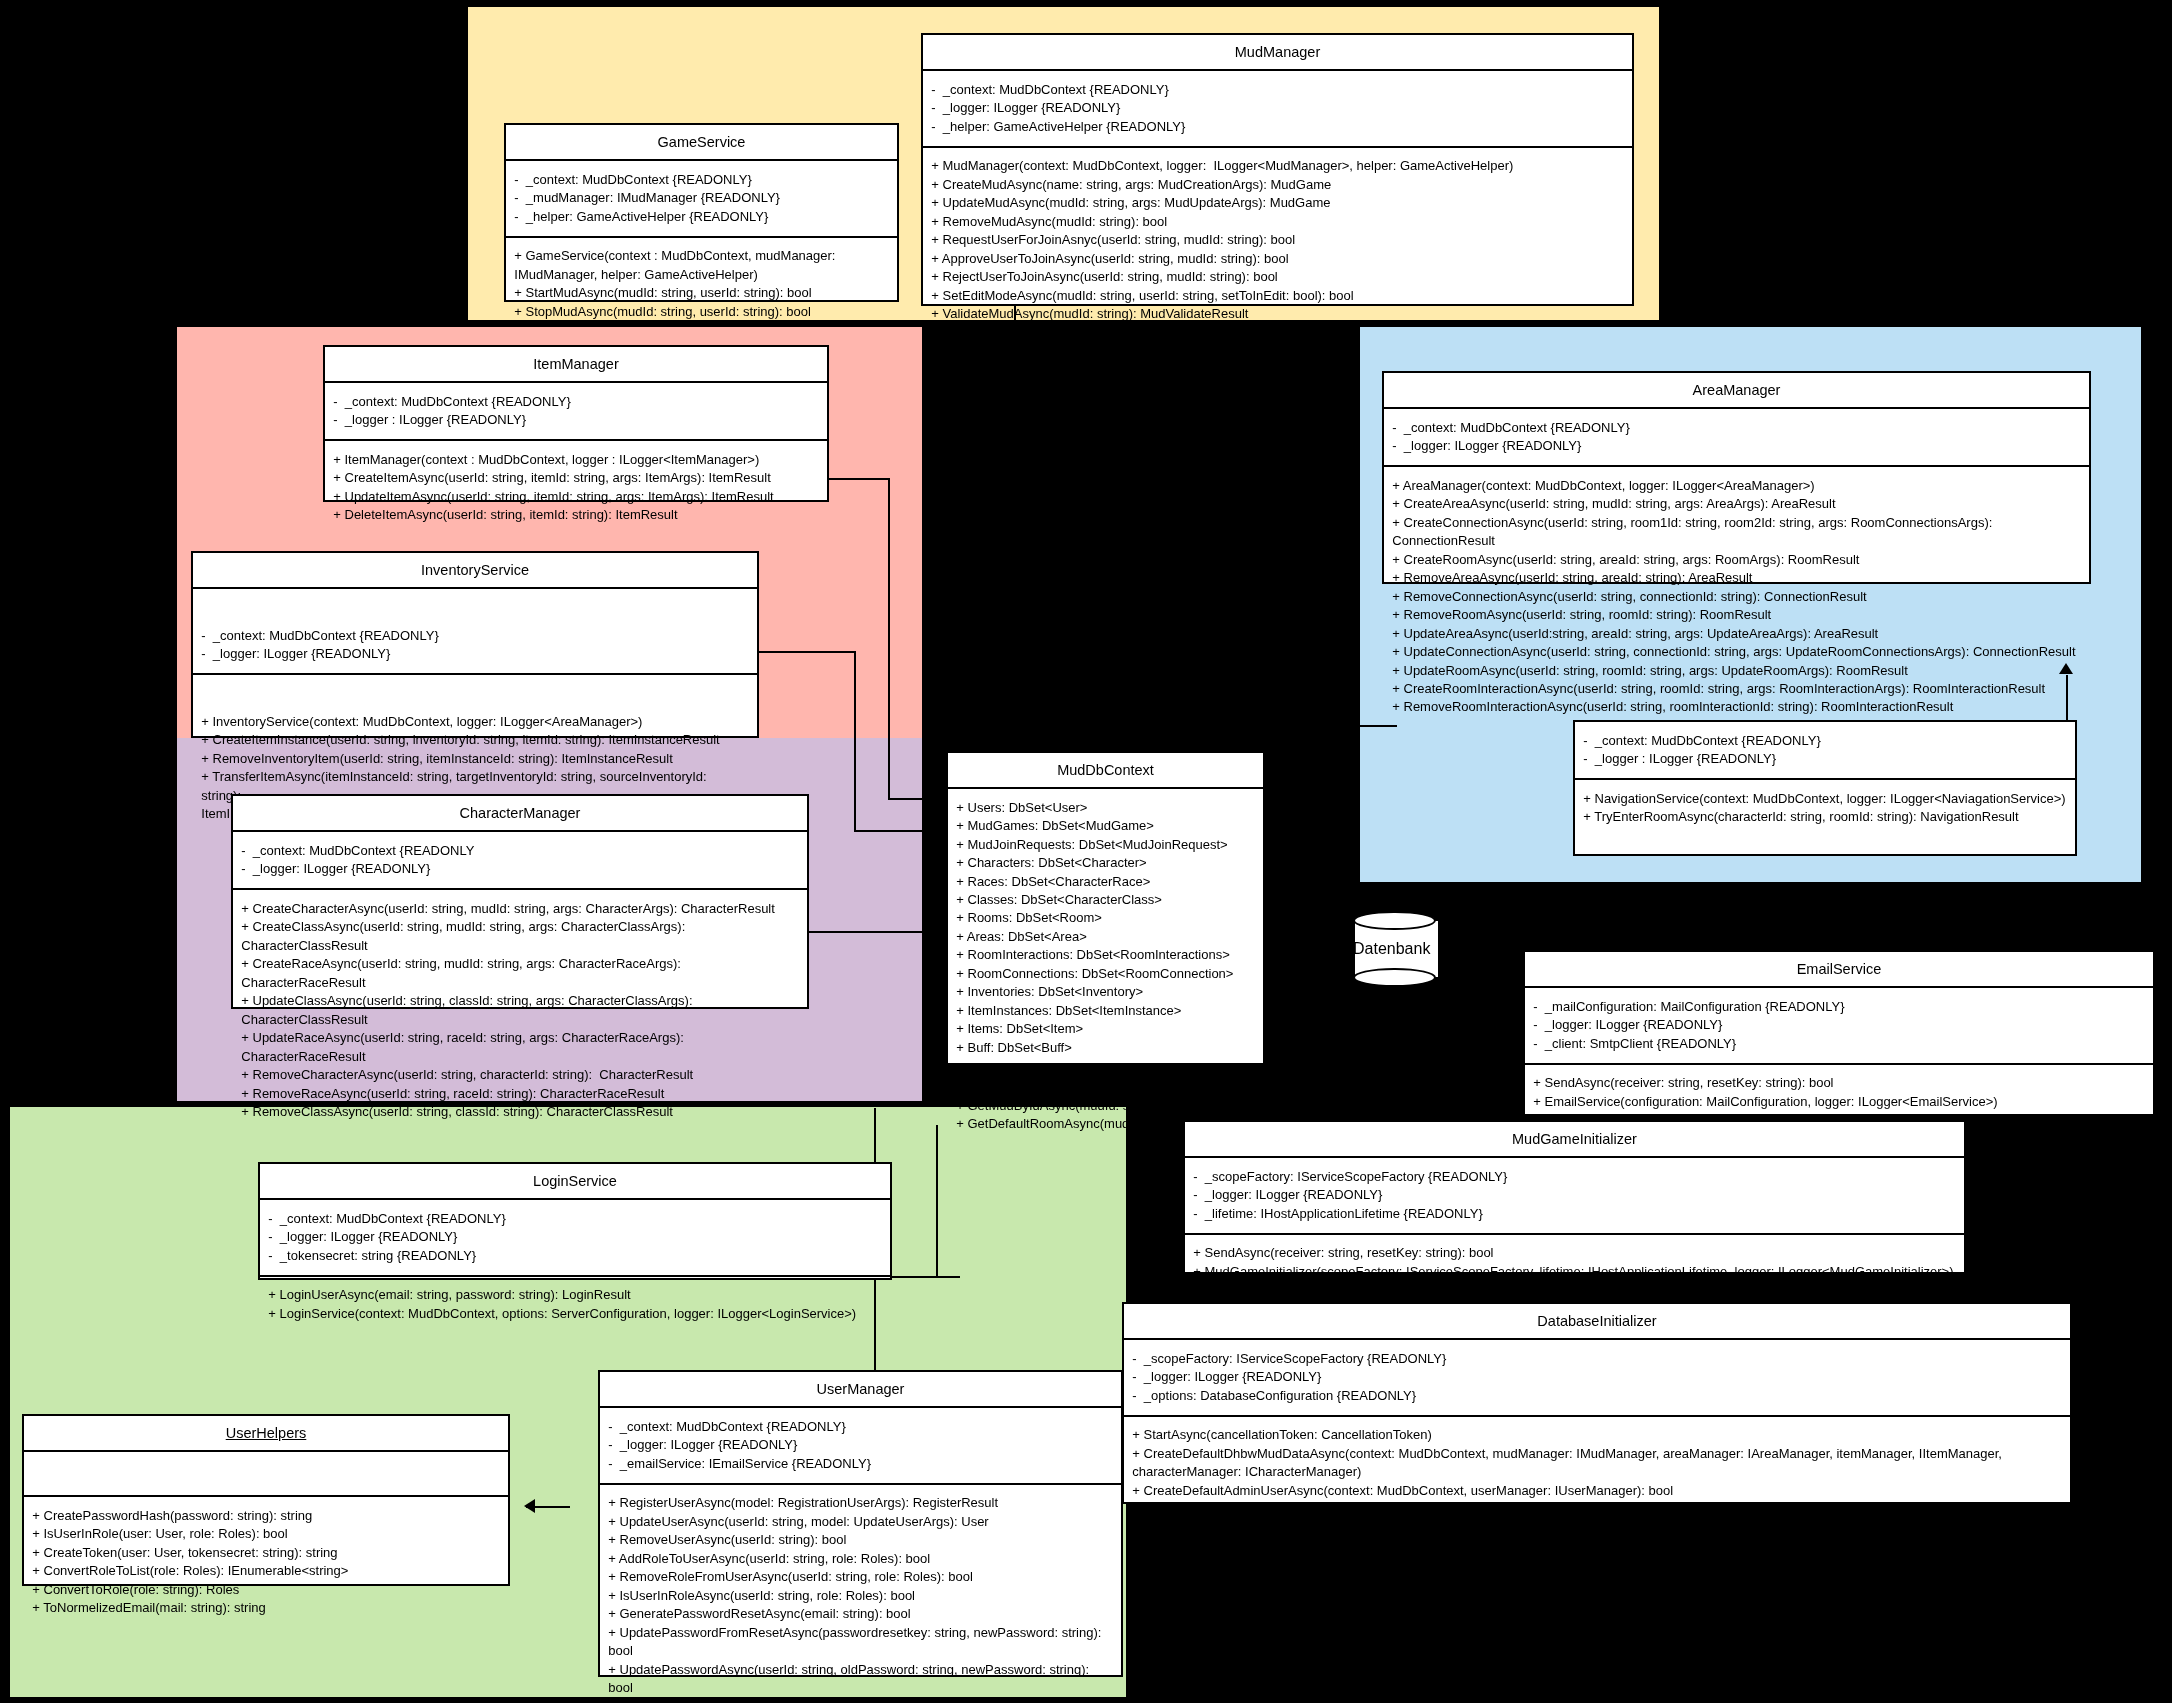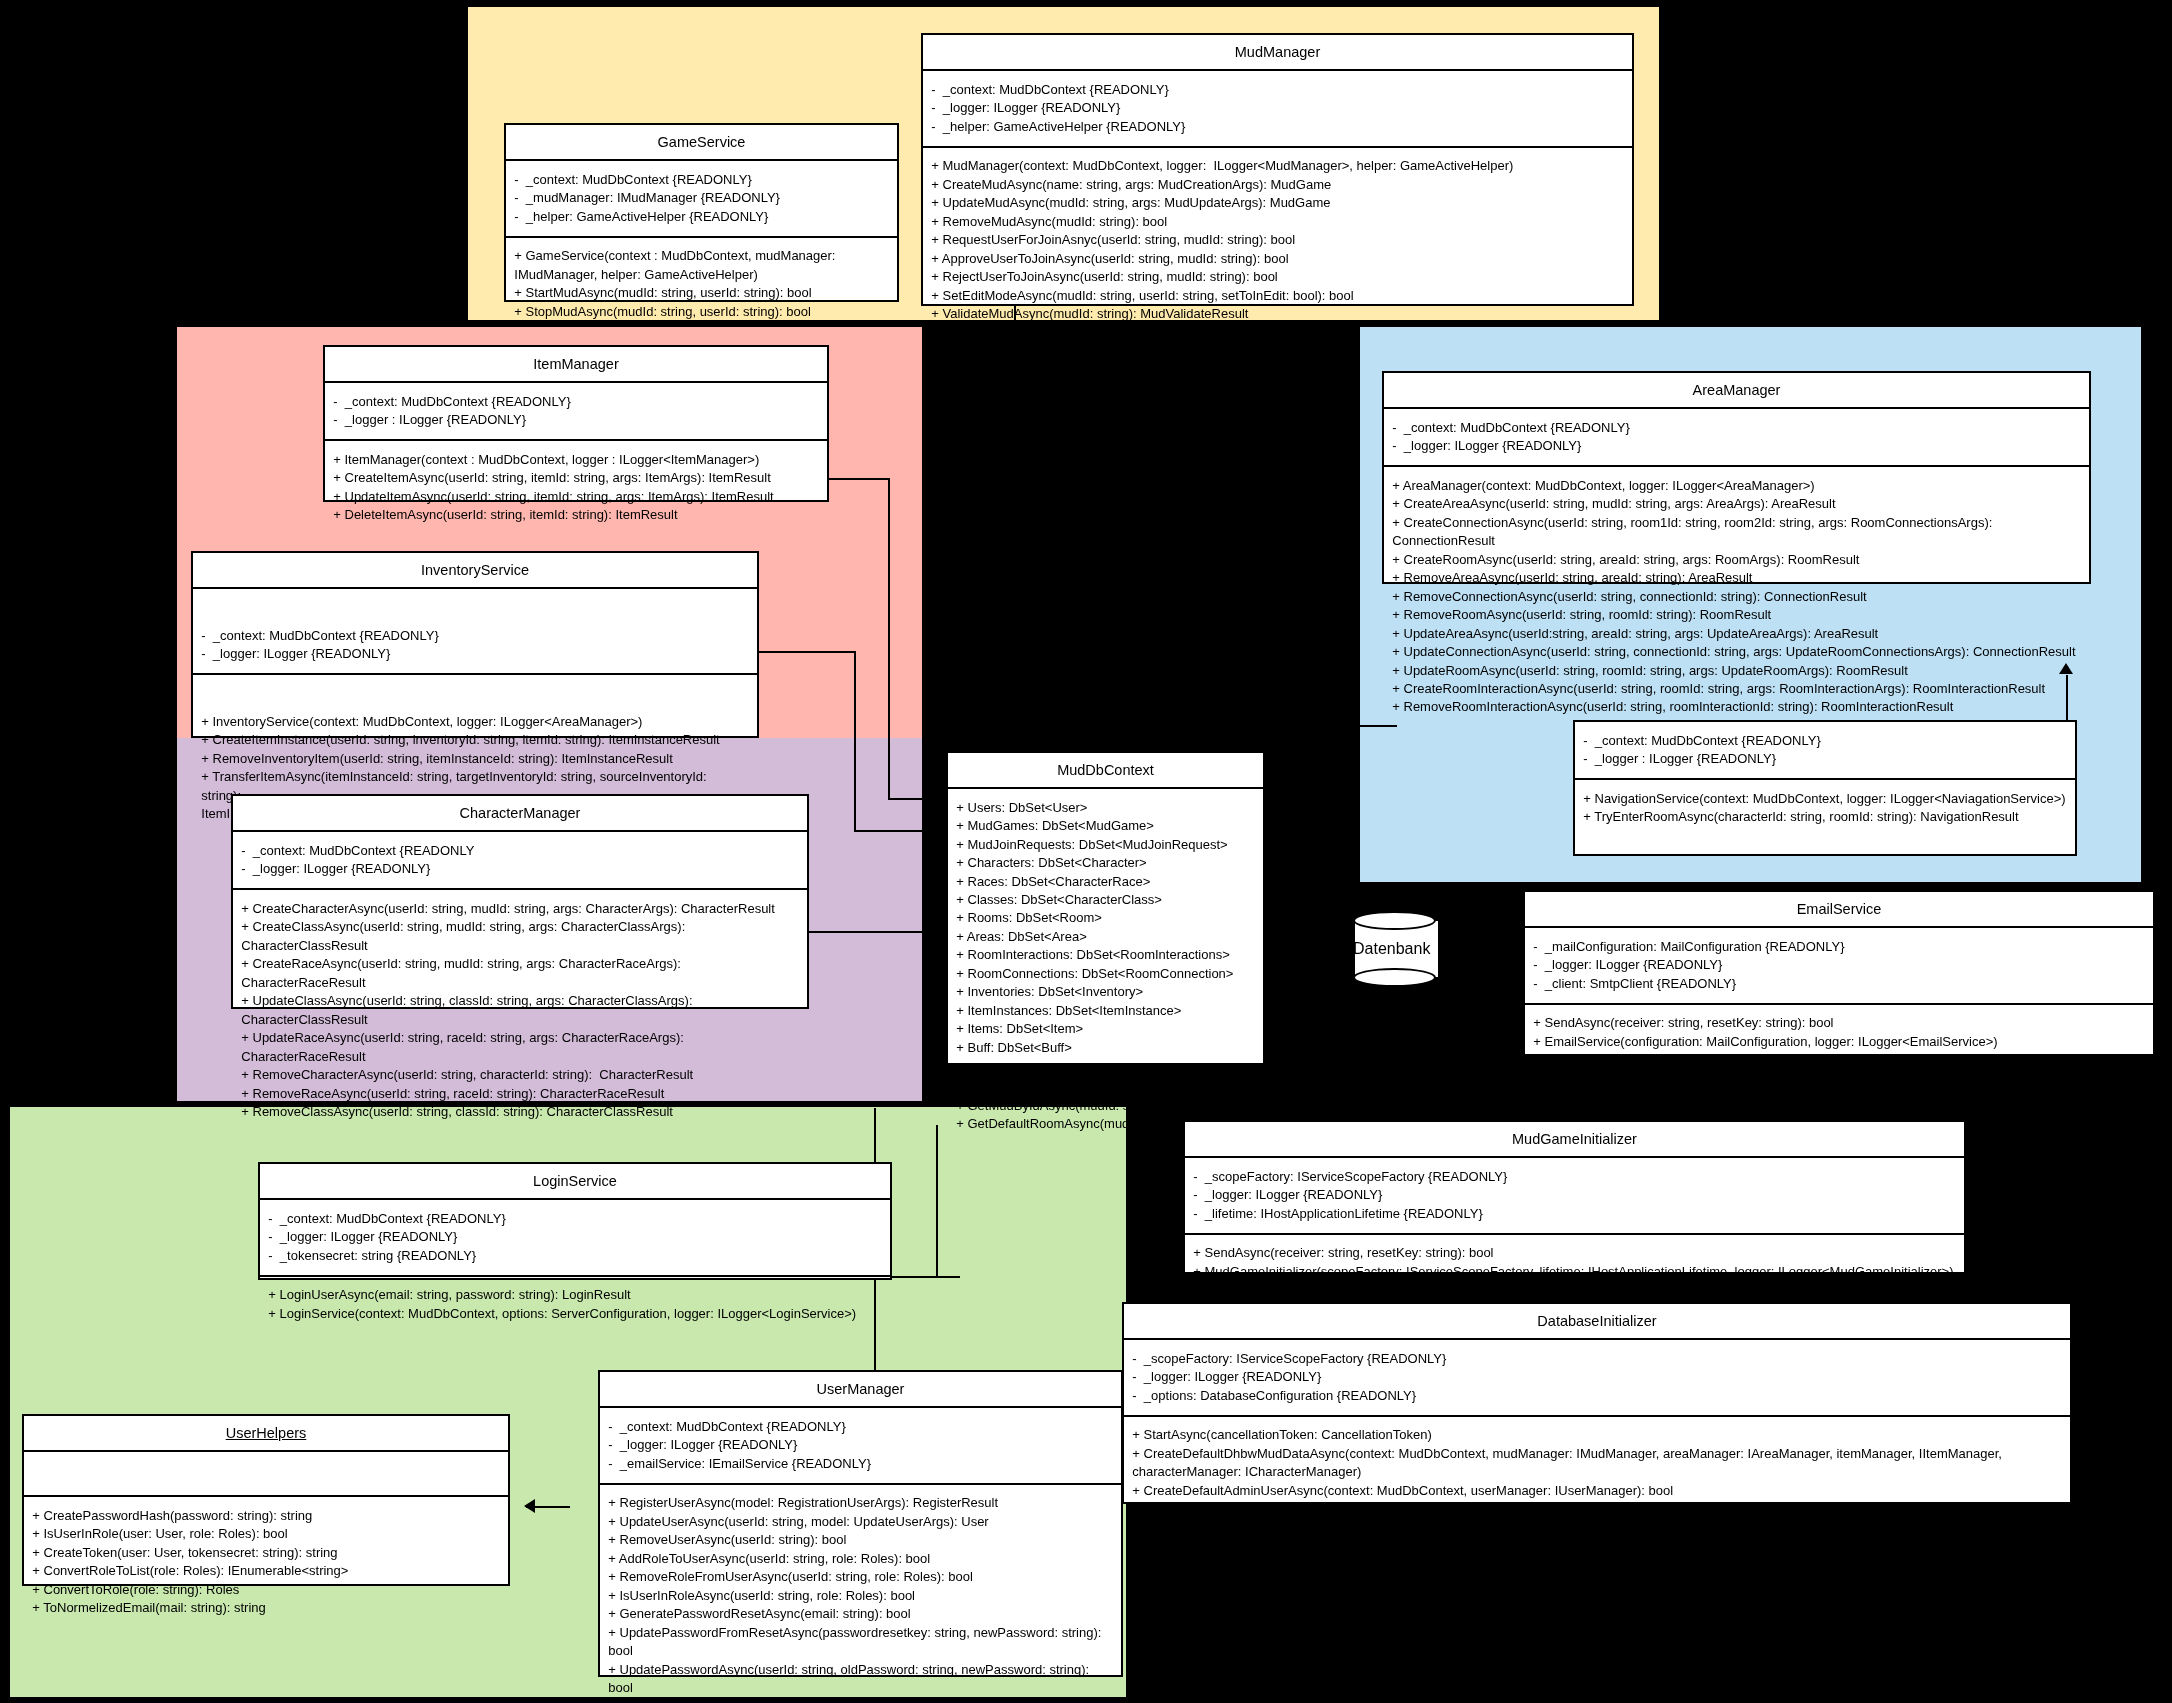--- a/index.html
+++ b/index.html
@@ -224,21 +224,21 @@
     </div>
   </div>
 
   <div class="db" style="left:1353px;top:911px;width:83px;height:76px;">
     <div class="body"></div>
     <div class="top"></div>
     <div class="bot"></div>
     <div class="lbl">Datenbank</div>
   </div>
 
-  <div class="uml" style="left:1523px;top:890px;width:632px;height:166px;">
+  <div class="uml" style="left:1523px;top:950px;width:632px;height:166px;">
     <div class="title"><span>EmailService</span></div>
     <div class="attrs">
       <div class="row">-  _mailConfiguration: MailConfiguration {READONLY}</div>
       <div class="row">-  _logger: ILogger {READONLY}</div>
       <div class="row">-  _client: SmtpClient {READONLY}</div>
     </div>
     <div class="ops">
       <div class="row">+ SendAsync(receiver: string, resetKey: string): bool</div>
       <div class="row">+ EmailService(configuration: MailConfiguration, logger: ILogger&lt;EmailService&gt;)</div>
     </div>

